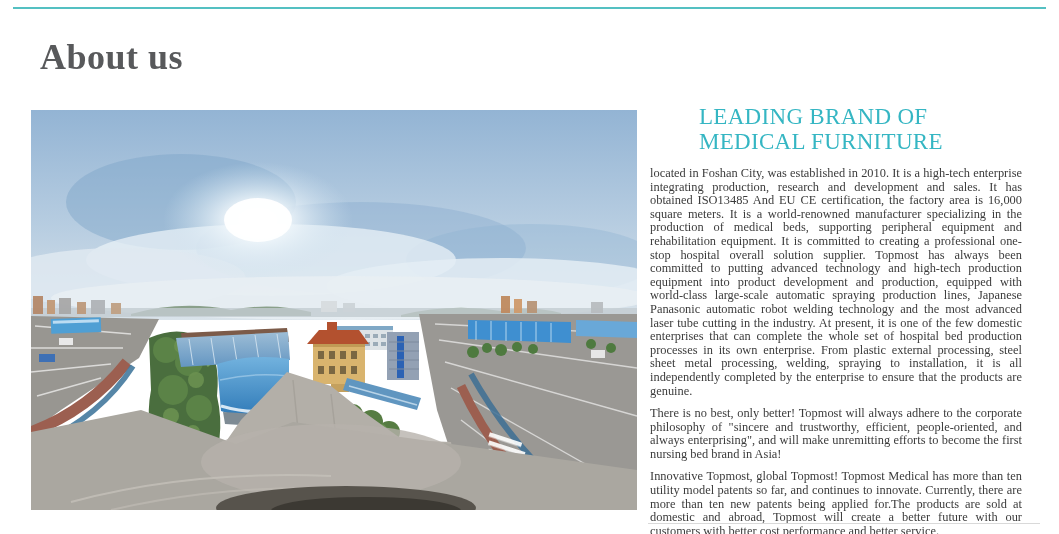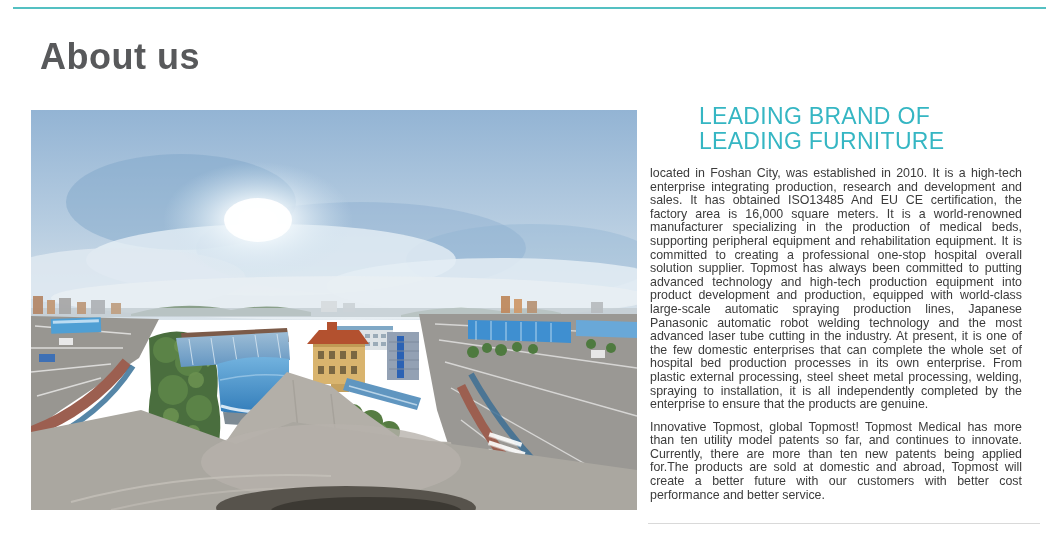--- a/index.html
+++ b/index.html
@@ -1,21 +1,21 @@
 <!DOCTYPE html>
 <html><head>
 <meta charset="utf-8">
 <style>
   html,body{margin:0;padding:0;background:#ffffff;}
   .page{
     position:relative;
     width:1049px;height:534px;
     background:#ffffff;
     overflow:hidden;
-    font-family:Liberation Sans, sans-serif;
+    font-family:Liberation Serif, serif;
   }
   .top-rule{
     position:absolute;left:13px;top:7px;
     width:1033px;height:2px;
     background:#54c0c2;
   }
   .page-title{
     position:absolute;left:40px;top:36px;
     font-size:36px;font-weight:700;
     color:#58595b;letter-spacing:0.5px;
@@ -284,23 +284,24 @@
     <path d="M40,392 Q160,360 300,366" stroke="#c4c0b9" stroke-width="2" fill="none" opacity="0.8"></path>
     <path d="M80,400 Q200,372 330,380" stroke="#bfbbb4" stroke-width="2" fill="none" opacity="0.7"></path>
 
     <ellipse cx="315" cy="398" rx="130" ry="22" fill="#57534c"></ellipse>
     <ellipse cx="335" cy="401" rx="95" ry="14" fill="#3c3933"></ellipse>
   </svg>
 
   <div class="content-col">
     <h2 class="section-heading">
       <span>LEADING BRAND OF</span><br>
-      <span>LEADING FURNITURE</span>
+      <span>MEDICAL FURNITURE</span>
     </h2>
     <div class="paragraphs">
       <p>located in Foshan City, was established in 2010.  It is a high-tech enterprise integrating production, research and development and sales. It has obtained ISO13485 And EU CE certification, the  factory area is 16,000 square meters. It is a world-renowned manufacturer specializing in the production of medical beds, supporting peripheral equipment and rehabilitation equipment. It is committed to creating a professional one-stop hospital overall solution supplier. Topmost has always been committed to putting advanced technology and high-tech production equipment into product development and production, equipped with world-class large-scale automatic spraying production lines, Japanese Panasonic automatic robot welding technology and the most advanced laser tube cutting in the industry. At present, it is one of the few domestic enterprises that can complete the whole set of hospital bed production processes in its own enterprise. From plastic external processing, steel sheet metal processing, welding, spraying to installation, it is all independently completed by the enterprise to ensure that the products are genuine.</p>
+      <p>There is no best, only better! Topmost will always adhere to the corporate philosophy of "sincere and trustworthy, efficient, people-oriented, and always enterprising", and will make unremitting efforts to become the first nursing bed brand in Asia!</p>
       <p>Innovative Topmost, global Topmost! Topmost Medical has more than ten utility model patents so far, and continues to innovate. Currently, there are more than ten new patents being applied for.The products are sold at domestic  and abroad, Topmost will create a better future with our customers with better cost performance and better service.</p>
     </div>
   </div>
 
   <div class="bottom-rule"></div>
 
 </div>
 
 </body></html>

